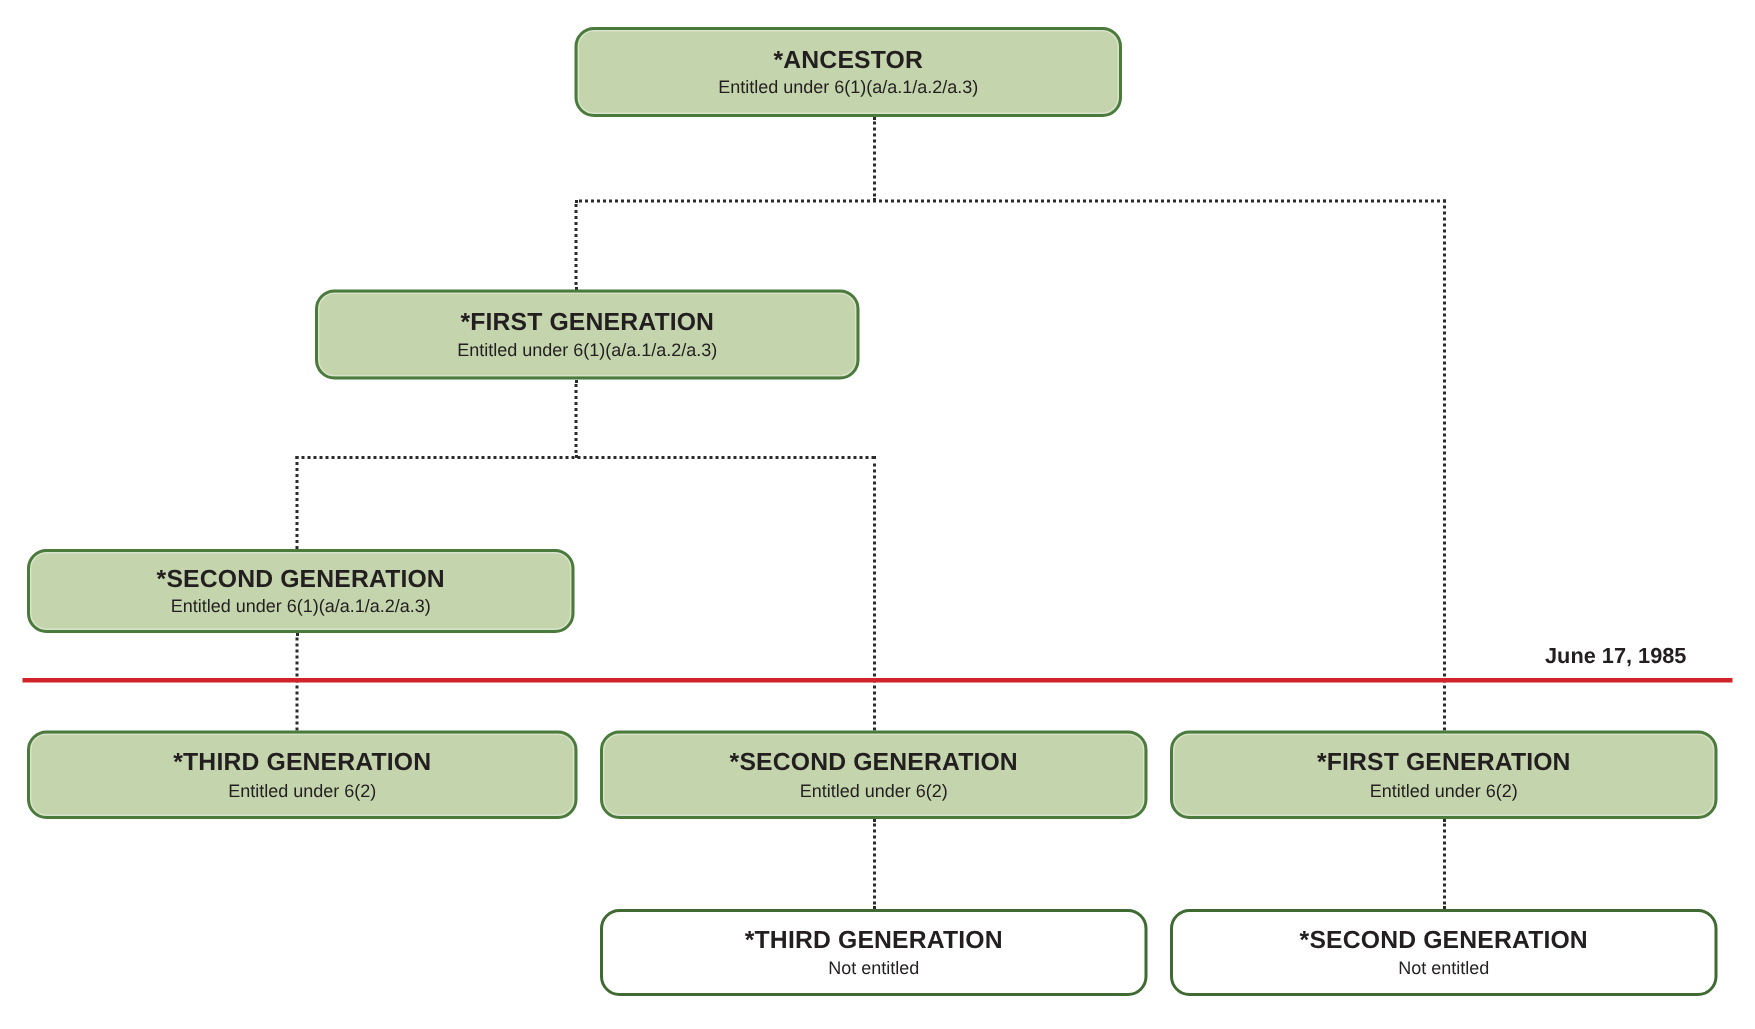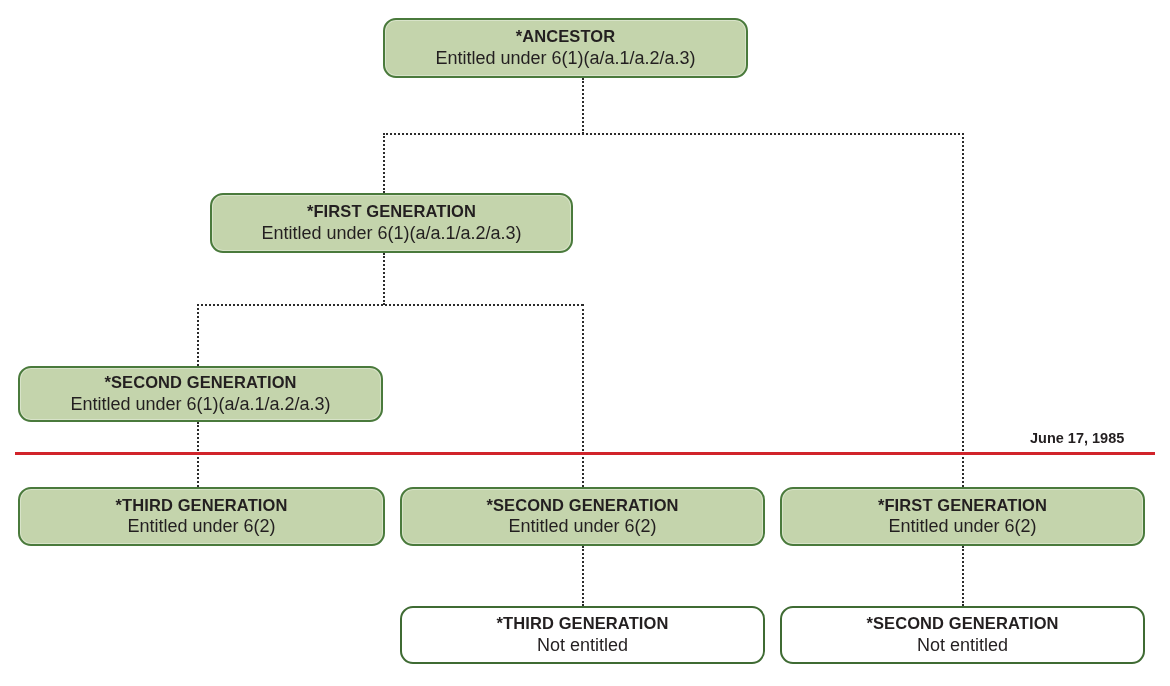--- a/index.html
+++ b/index.html
@@ -42,21 +42,21 @@
     border-color: #3f6b33;
   }
   .node .title {
     font-size: 16.5px;
     font-weight: bold;
     letter-spacing: 0.1px;
     line-height: 1.12;
     white-space: nowrap;
   }
   .node .sub {
-    font-size: 18px;
+    font-size: 12px;
     font-weight: normal;
     line-height: 1.18;
     margin-top: 2px;
     white-space: nowrap;
   }
 
   
   .vline {
     position: absolute;
     width: 0;

